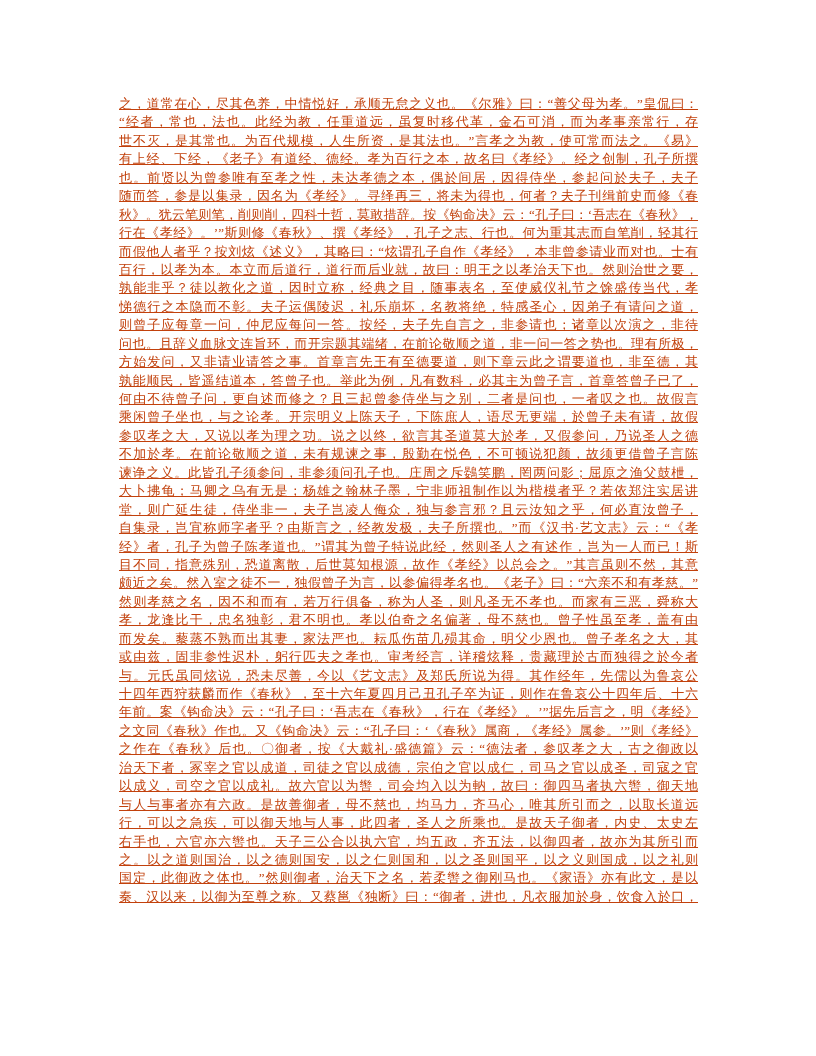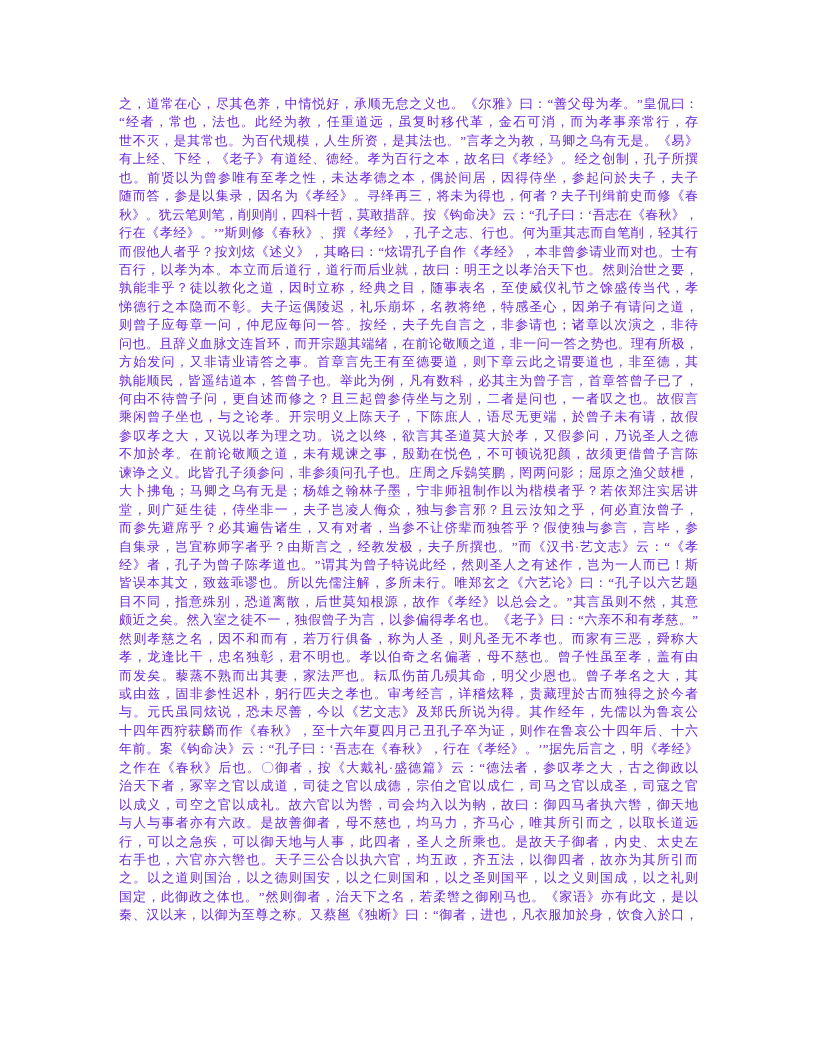--- a/index.html
+++ b/index.html
@@ -22,65 +22,65 @@
     width: 579px;
     color: #000000;
   }
   .line {
     font-size: 13px;
     line-height: 18.45px;
     height: 18.45px;
     text-align: justify;
     text-align-last: justify;
     text-justify: inter-ideograph;
-    color: #6d28d9;
+    color: #c2410c;
     overflow: hidden;
+    text-decoration: underline;
   }
 </style>
 </head>
 <body>
 
 <div class="page">
   <div class="text-block">
       <div class="line">之，道常在心，尽其色养，中情悦好，承顺无怠之义也。《尔雅》曰：“善父母为孝。”皇侃曰：</div>
       <div class="line">“经者，常也，法也。此经为教，任重道远，虽复时移代革，金石可消，而为孝事亲常行，存</div>
-      <div class="line">世不灭，是其常也。为百代规模，人生所资，是其法也。”言孝之为教，马卿之乌有无是。《易》</div>
+      <div class="line">世不灭，是其常也。为百代规模，人生所资，是其法也。”言孝之为教，使可常而法之。《易》</div>
       <div class="line">有上经、下经，《老子》有道经、德经。孝为百行之本，故名曰《孝经》。经之创制，孔子所撰</div>
       <div class="line">也。前贤以为曾参唯有至孝之性，未达孝德之本，偶於间居，因得侍坐，参起问於夫子，夫子</div>
       <div class="line">随而答，参是以集录，因名为《孝经》。寻绎再三，将未为得也，何者？夫子刊缉前史而修《春</div>
       <div class="line">秋》。犹云笔则笔，削则削，四科十哲，莫敢措辞。按《钩命决》云：“孔子曰：‘吾志在《春秋》，</div>
       <div class="line">行在《孝经》。’”斯则修《春秋》、撰《孝经》，孔子之志、行也。何为重其志而自笔削，轻其行</div>
       <div class="line">而假他人者乎？按刘炫《述义》，其略曰：“炫谓孔子自作《孝经》，本非曾参请业而对也。士有</div>
       <div class="line">百行，以孝为本。本立而后道行，道行而后业就，故曰：明王之以孝治天下也。然则治世之要，</div>
       <div class="line">孰能非乎？徒以教化之道，因时立称，经典之目，随事表名，至使威仪礼节之馀盛传当代，孝</div>
       <div class="line">悌德行之本隐而不彰。夫子运偶陵迟，礼乐崩坏，名教将绝，特感圣心，因弟子有请问之道，</div>
       <div class="line">则曾子应每章一问，仲尼应每问一答。按经，夫子先自言之，非参请也；诸章以次演之，非待</div>
       <div class="line">问也。且辞义血脉文连旨环，而开宗题其端绪，在前论敬顺之道，非一问一答之势也。理有所极，</div>
       <div class="line">方始发问，又非请业请答之事。首章言先王有至德要道，则下章云此之谓要道也，非至德，其</div>
       <div class="line">孰能顺民，皆遥结道本，答曾子也。举此为例，凡有数科，必其主为曾子言，首章答曾子已了，</div>
       <div class="line">何由不待曾子问，更自述而修之？且三起曾参侍坐与之别，二者是问也，一者叹之也。故假言</div>
       <div class="line">乘闲曾子坐也，与之论孝。开宗明义上陈天子，下陈庶人，语尽无更端，於曾子未有请，故假</div>
       <div class="line">参叹孝之大，又说以孝为理之功。说之以终，欲言其圣道莫大於孝，又假参问，乃说圣人之德</div>
       <div class="line">不加於孝。在前论敬顺之道，未有规谏之事，殷勤在悦色，不可顿说犯颜，故须更借曾子言陈</div>
       <div class="line">谏诤之义。此皆孔子须参问，非参须问孔子也。庄周之斥鷃笑鹏，罔两问影；屈原之渔父鼓枻，</div>
       <div class="line">大卜拂龟；马卿之乌有无是；杨雄之翰林子墨，宁非师祖制作以为楷模者乎？若依郑注实居讲</div>
       <div class="line">堂，则广延生徒，侍坐非一，夫子岂凌人侮众，独与参言邪？且云汝知之乎，何必直汝曾子，</div>
-      <div class="line">而参先避席乎？必其遍告诸生，又有对者，当参不让侪辈而独答乎？假使独与参言，言毕，参</div>
       <div class="line">自集录，岂宜称师字者乎？由斯言之，经教发极，夫子所撰也。”而《汉书·艺文志》云：“《孝</div>
       <div class="line">经》者，孔子为曾子陈孝道也。”谓其为曾子特说此经，然则圣人之有述作，岂为一人而已！斯</div>
-      <div class="line">皆误本其文，致兹乖谬也。所以先儒注解，多所未行。唯郑玄之《六艺论》曰：“孔子以六艺题</div>
       <div class="line">目不同，指意殊别，恐道离散，后世莫知根源，故作《孝经》以总会之。”其言虽则不然，其意</div>
       <div class="line">颇近之矣。然入室之徒不一，独假曾子为言，以参偏得孝名也。《老子》曰：“六亲不和有孝慈。”</div>
       <div class="line">然则孝慈之名，因不和而有，若万行俱备，称为人圣，则凡圣无不孝也。而家有三恶，舜称大</div>
       <div class="line">孝，龙逢比干，忠名独彰，君不明也。孝以伯奇之名偏著，母不慈也。曾子性虽至孝，盖有由</div>
       <div class="line">而发矣。藜蒸不熟而出其妻，家法严也。耘瓜伤苗几殒其命，明父少恩也。曾子孝名之大，其</div>
       <div class="line">或由兹，固非参性迟朴，躬行匹夫之孝也。审考经言，详稽炫释，贵藏理於古而独得之於今者</div>
       <div class="line">与。元氏虽同炫说，恐未尽善，今以《艺文志》及郑氏所说为得。其作经年，先儒以为鲁哀公</div>
       <div class="line">十四年西狩获麟而作《春秋》，至十六年夏四月己丑孔子卒为证，则作在鲁哀公十四年后、十六</div>
       <div class="line">年前。案《钩命决》云：“孔子曰：‘吾志在《春秋》，行在《孝经》。’”据先后言之，明《孝经》</div>
+      <div class="line">之文同《春秋》作也。又《钩命决》云：“孔子曰：‘《春秋》属商，《孝经》属参。’”则《孝经》</div>
       <div class="line">之作在《春秋》后也。〇御者，按《大戴礼·盛德篇》云：“德法者，参叹孝之大，古之御政以</div>
       <div class="line">治天下者，冢宰之官以成道，司徒之官以成德，宗伯之官以成仁，司马之官以成圣，司寇之官</div>
       <div class="line">以成义，司空之官以成礼。故六官以为辔，司会均入以为軜，故曰：御四马者执六辔，御天地</div>
       <div class="line">与人与事者亦有六政。是故善御者，母不慈也，均马力，齐马心，唯其所引而之，以取长道远</div>
       <div class="line">行，可以之急疾，可以御天地与人事，此四者，圣人之所乘也。是故天子御者，内史、太史左</div>
       <div class="line">右手也，六官亦六辔也。天子三公合以执六官，均五政，齐五法，以御四者，故亦为其所引而</div>
       <div class="line">之。以之道则国治，以之德则国安，以之仁则国和，以之圣则国平，以之义则国成，以之礼则</div>
       <div class="line">国定，此御政之体也。”然则御者，治天下之名，若柔辔之御刚马也。《家语》亦有此文，是以</div>
       <div class="line">秦、汉以来，以御为至尊之称。又蔡邕《独断》曰：“御者，进也，凡衣服加於身，饮食入於口，</div>
     </div>

